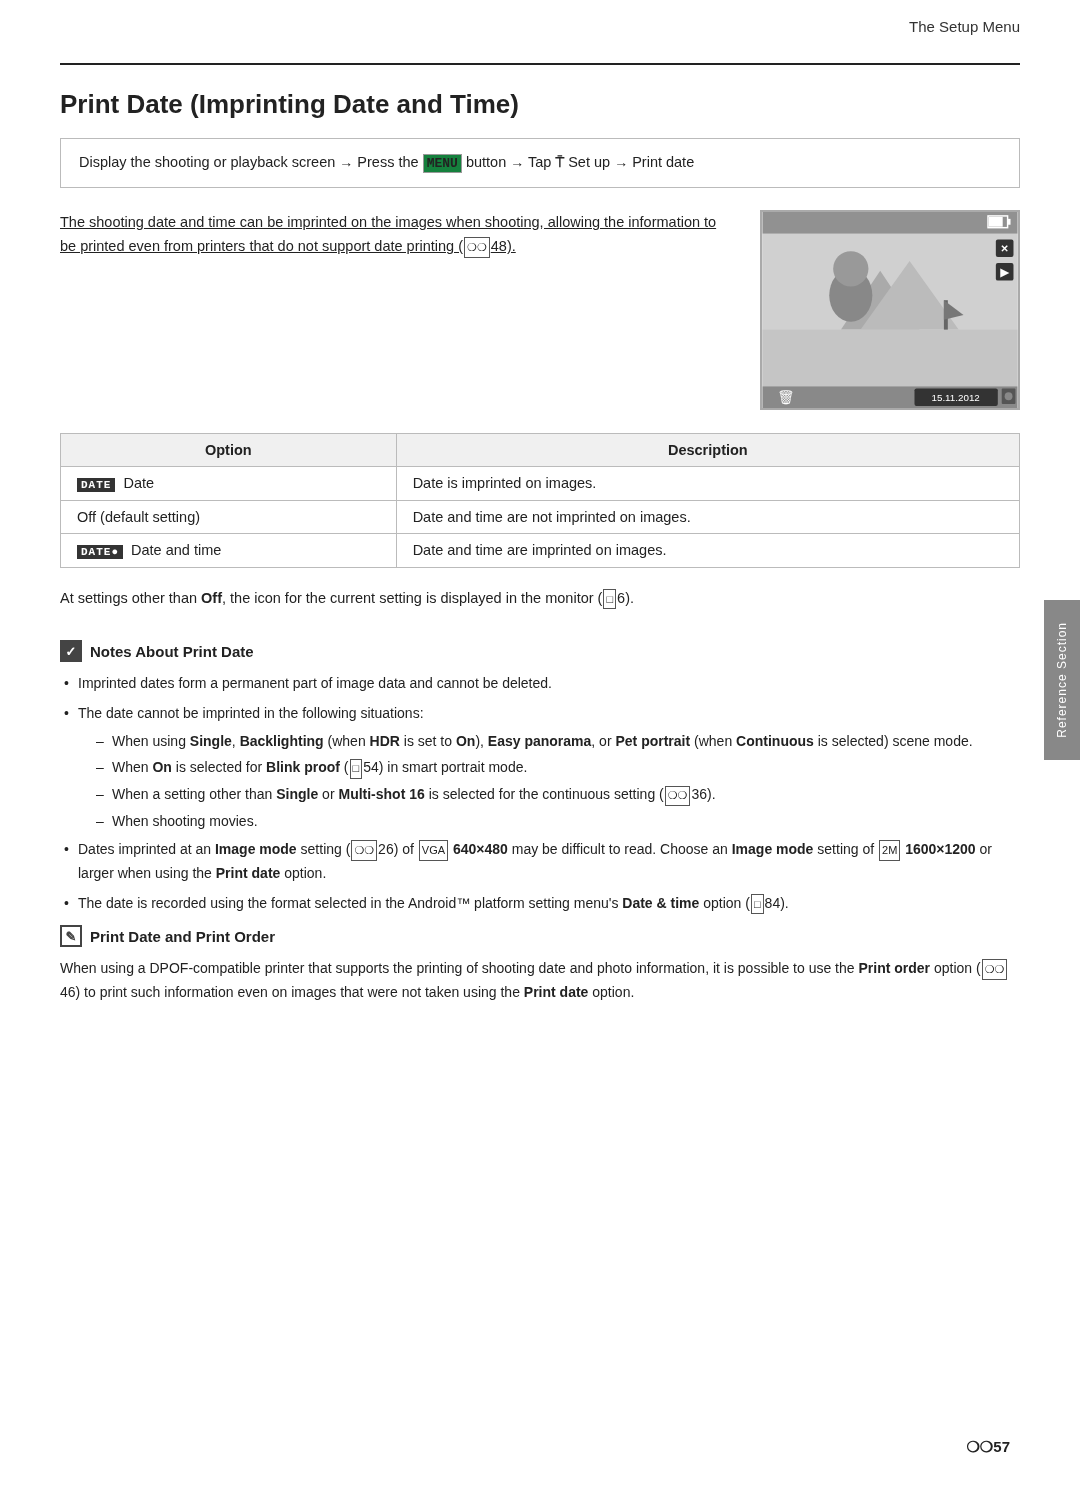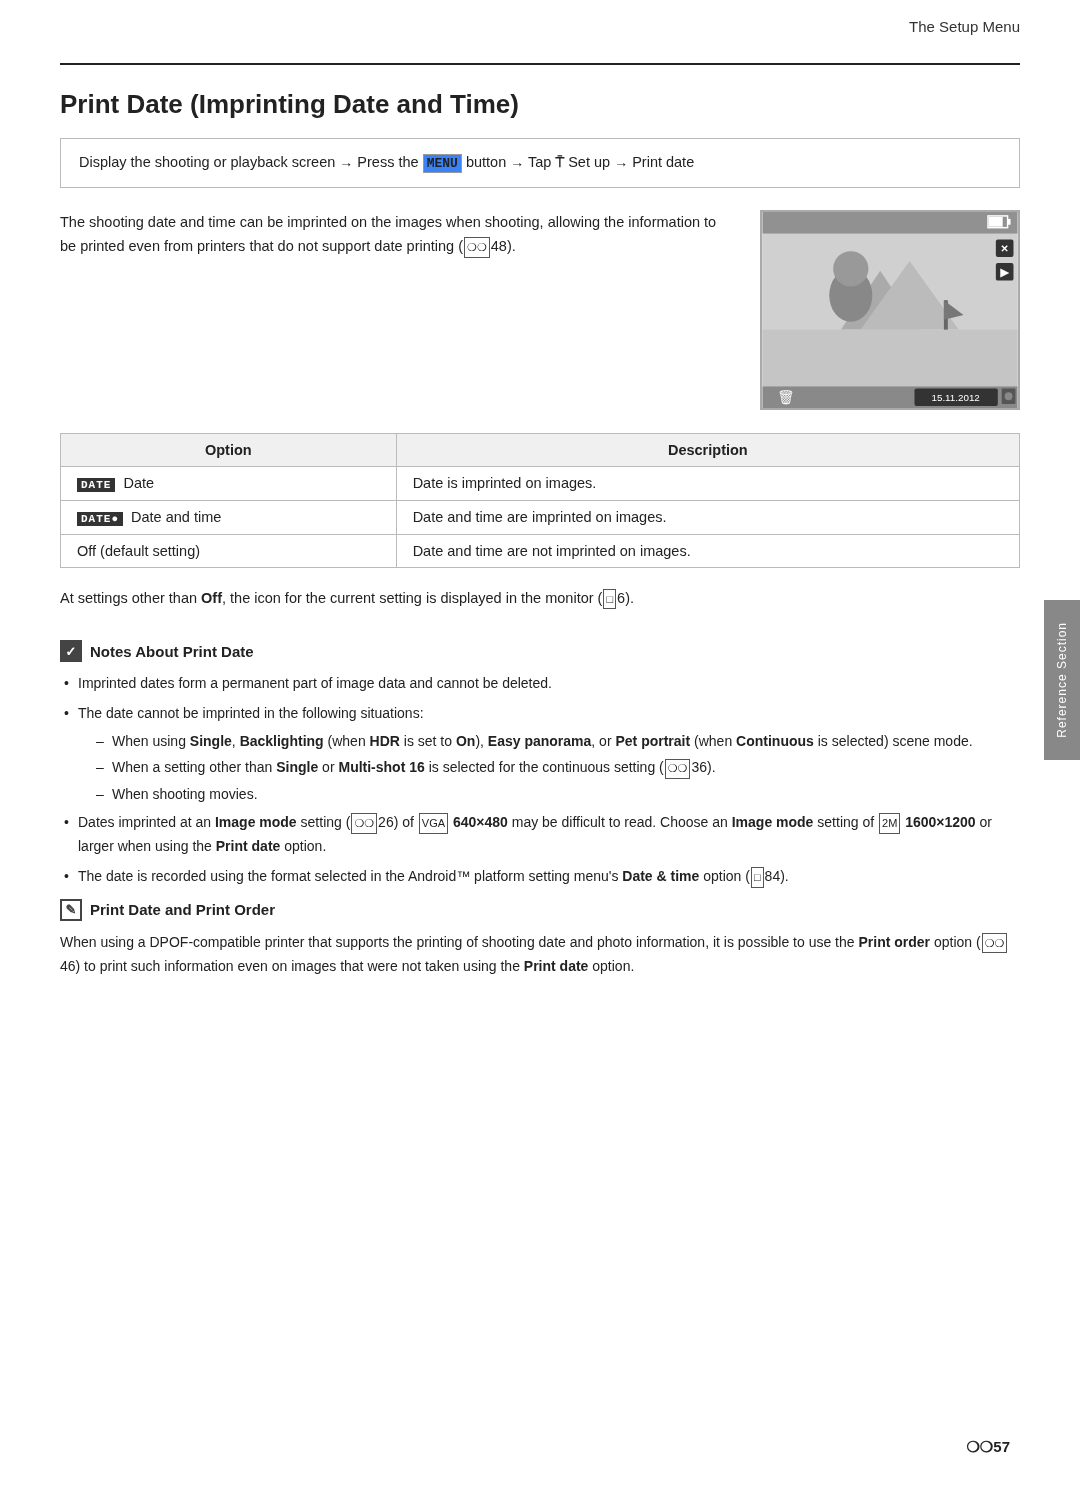--- a/index.html
+++ b/index.html
@@ -43,29 +43,30 @@
       padding: 12px 18px;
       margin-bottom: 22px;
       font-size: 14.5px;
       line-height: 1.6;
       background: #fff;
     }
     .instruction-box .menu-word {
       font-family: 'Courier New', monospace;
       font-weight: bold;
       font-size: 13px;
-      background: #3b82f6;
+      background: #15803d;
       padding: 1px 3px;
       border: 1px solid #999;
     }
     .content-area {
       display: flex;
       gap: 30px;
       margin-bottom: 20px;
       align-items: flex-start;
+      text-decoration: underline;
     }
     .content-text {
       flex: 1;
       font-size: 14.5px;
       line-height: 1.7;
     }
     .camera-image {
       width: 260px;
       flex-shrink: 0;
     }
@@ -283,29 +284,29 @@
     </thead>
     <tbody>
       <tr>
         <td>
           <span class="date-badge">DATE</span>
           <span>Date</span>
         </td>
         <td>Date is imprinted on images.</td>
       </tr>
       <tr>
+        <td>Off (default setting)</td>
+        <td>Date and time are not imprinted on images.</td>
+      </tr>
+      <tr>
         <td>
           <span class="date-badge-circle">DATE●</span>
           <span> Date and time</span>
         </td>
         <td>Date and time are imprinted on images.</td>
-      </tr>
-      <tr>
-        <td>Off (default setting)</td>
-        <td>Date and time are not imprinted on images.</td>
       </tr>
     </tbody>
   </table>
 
   <p class="note-text">
     At settings other than <strong>Off</strong>, the icon for the current setting is displayed in the monitor (<span class="book-ref">□</span>6).
   </p>
 
   <div class="notes-section">
     <div class="notes-header">
@@ -316,20 +317,23 @@
       <li>
         <span>Imprinted dates form a permanent part of image data and cannot be deleted.</span>
       </li>
       <li>
         <span>The date cannot be imprinted in the following situations:</span>
         <ul class="sub-list">
           <li>
             When using <strong>Single</strong>, <strong>Backlighting</strong> (when <strong>HDR</strong> is set to <strong>On</strong>), <strong>Easy panorama</strong>, or <strong>Pet portrait</strong> (when <strong>Continuous</strong> is selected) scene mode.
           </li>
           <li>
+            When <strong>On</strong> is selected for <strong>Blink proof</strong> (<span class="book-ref">□</span>54) in smart portrait mode.
+          </li>
+          <li>
             When a setting other than <strong>Single</strong> or <strong>Multi-shot 16</strong> is selected for the continuous setting (<span class="book-ref">❍❍</span>36).
           </li>
           <li>
             When shooting movies.
           </li>
         </ul>
       </li>
       <li>
         Dates imprinted at an <strong>Image mode</strong> setting (<span class="book-ref">❍❍</span>26) of <span class="book-ref">VGA</span> <strong>640×480</strong> may be difficult to read. Choose an <strong>Image mode</strong> setting of <span class="book-ref">2M</span> <strong>1600×1200</strong> or larger when using the <strong>Print date</strong> option.
       </li>

